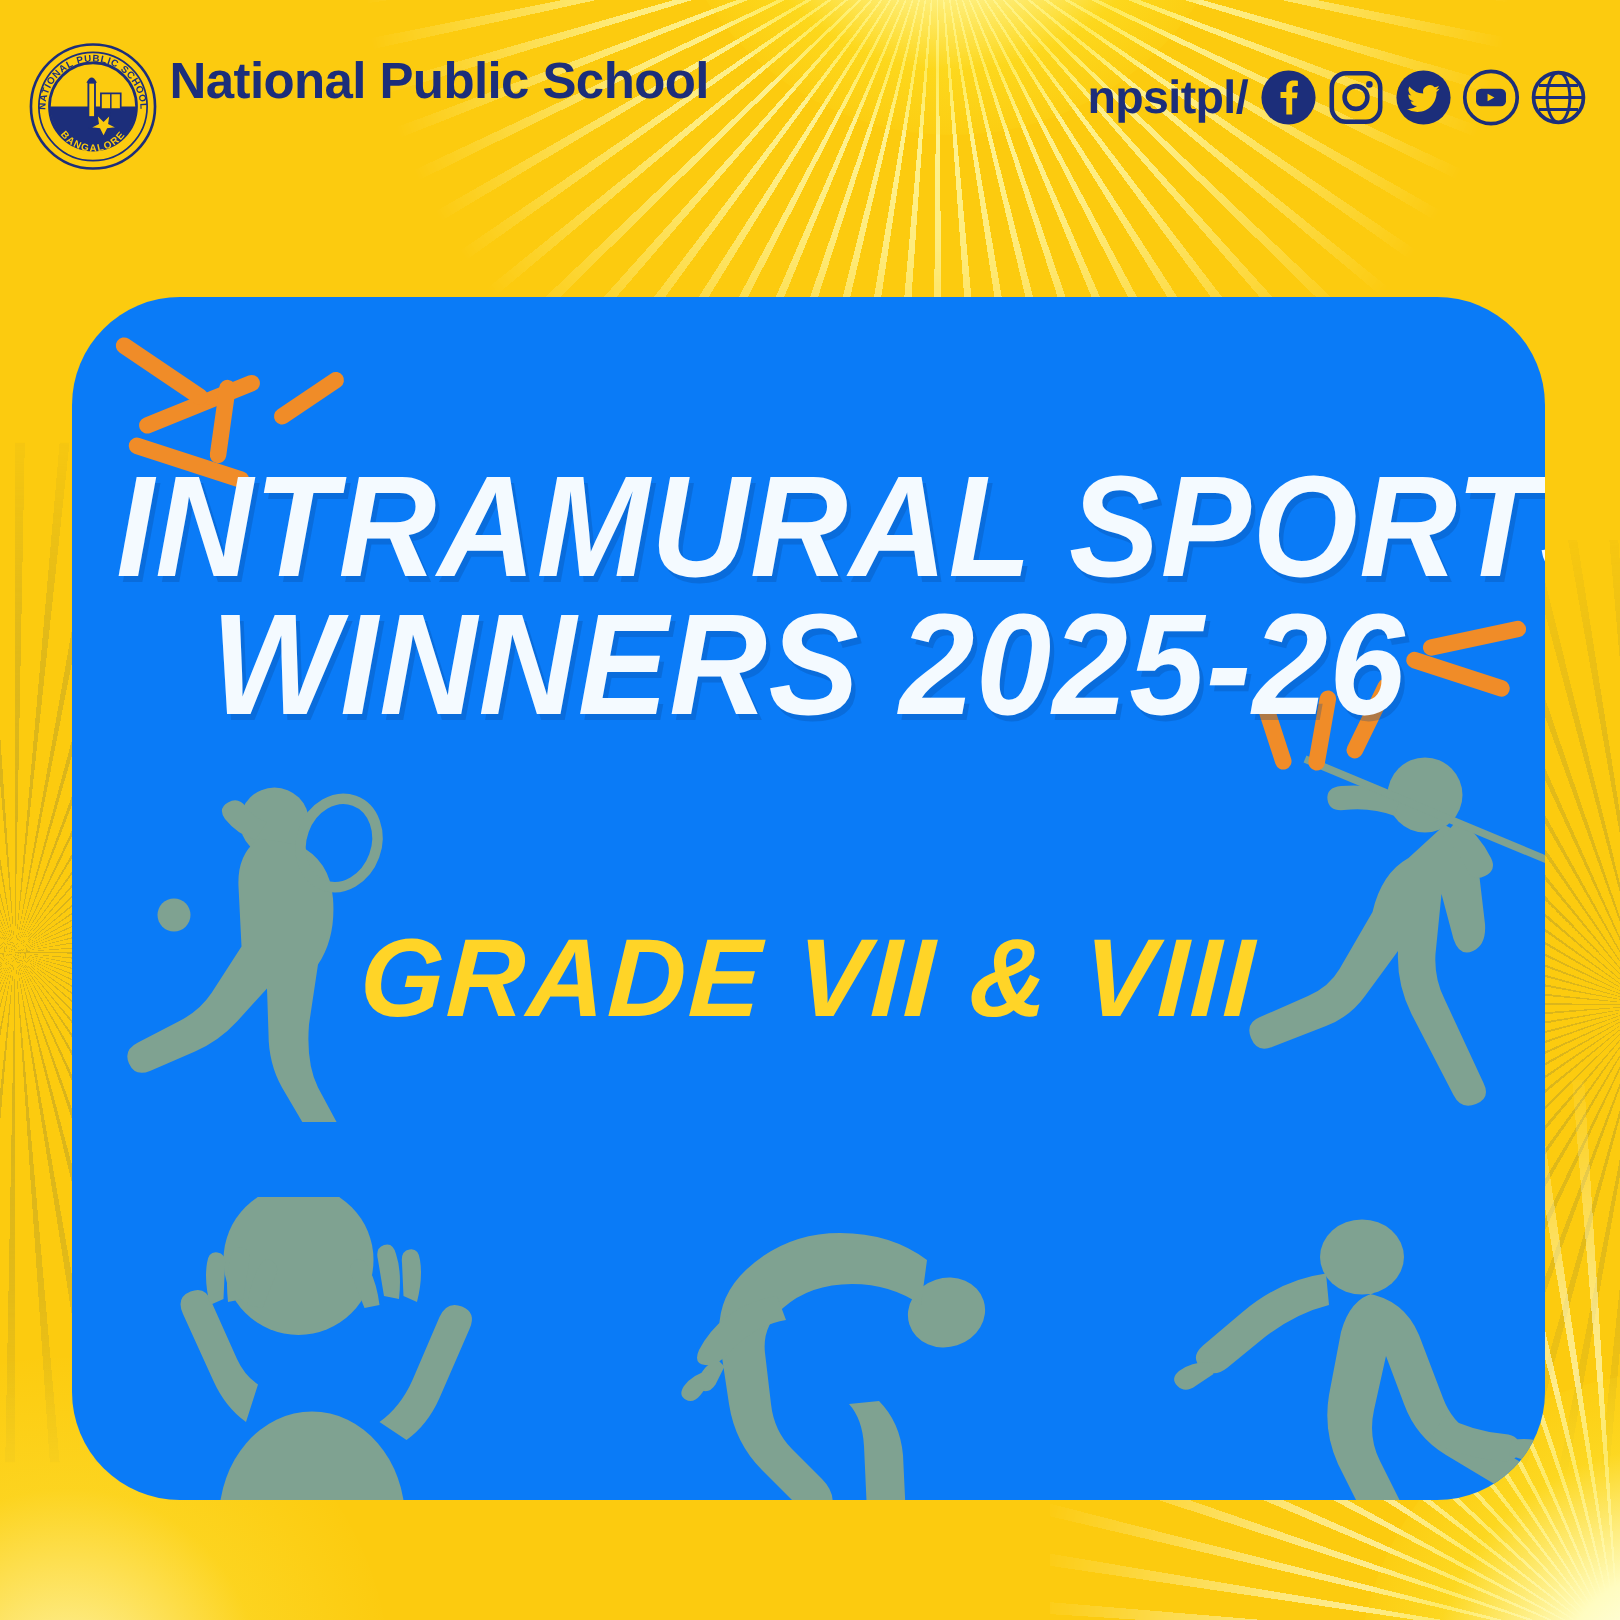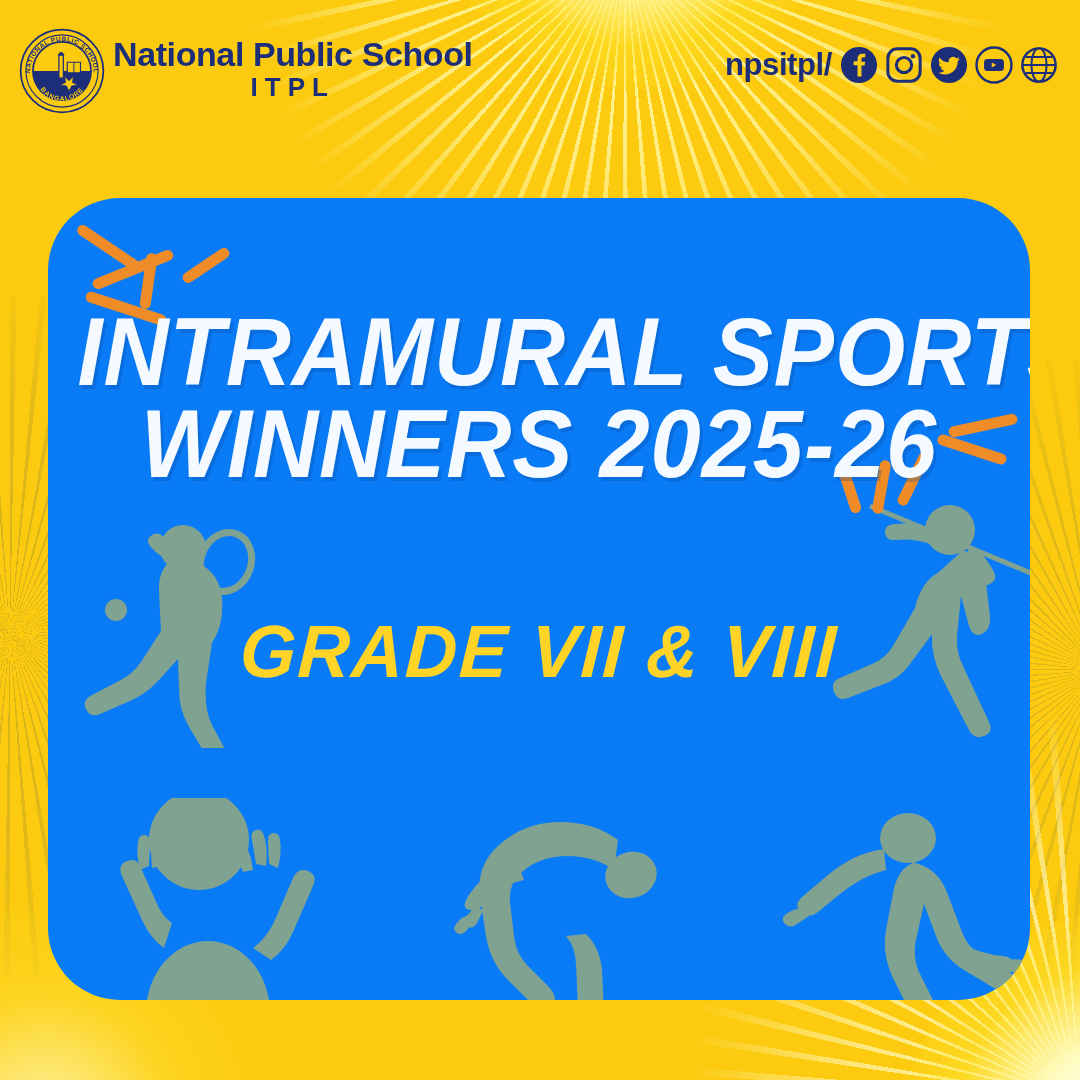--- a/index.html
+++ b/index.html
@@ -171,21 +171,20 @@
           <textPath href="#arcTop" startOffset="50%" text-anchor="middle">NATIONAL PUBLIC SCHOOL</textPath>
         </text>
         <text font-family="Liberation Sans, sans-serif" font-size="7.6" font-weight="bold" fill="#FCCB0F" letter-spacing="1">
           <textPath href="#arcBot" startOffset="50%" text-anchor="middle">BANGALORE</textPath>
         </text>
       </svg>
     </div>
 
     <div class="brand">
       <div class="brand-line1">National Public School</div>
-      <div class="brand-line2">ITPL</div>
     </div>
 
     <div class="social">
       <span class="handle">npsitpl/</span>
 
       <span>
         <svg class="sicon" viewBox="0 0 40 40" aria-hidden="true">
           <circle cx="20" cy="20" r="19" fill="#1C2E7A"></circle>
           <path d="M22.6 20.6h3.3l.5-4.1h-3.8v-2.6c0-1.2.3-2 2-2h2V8.2c-.35-.05-1.6-.15-3.05-.15-3.02 0-5.08 1.84-5.08 5.23v2.9H14.4v4.1h4.07V32h4.13z" fill="#FCCB0F"></path>
         </svg>

